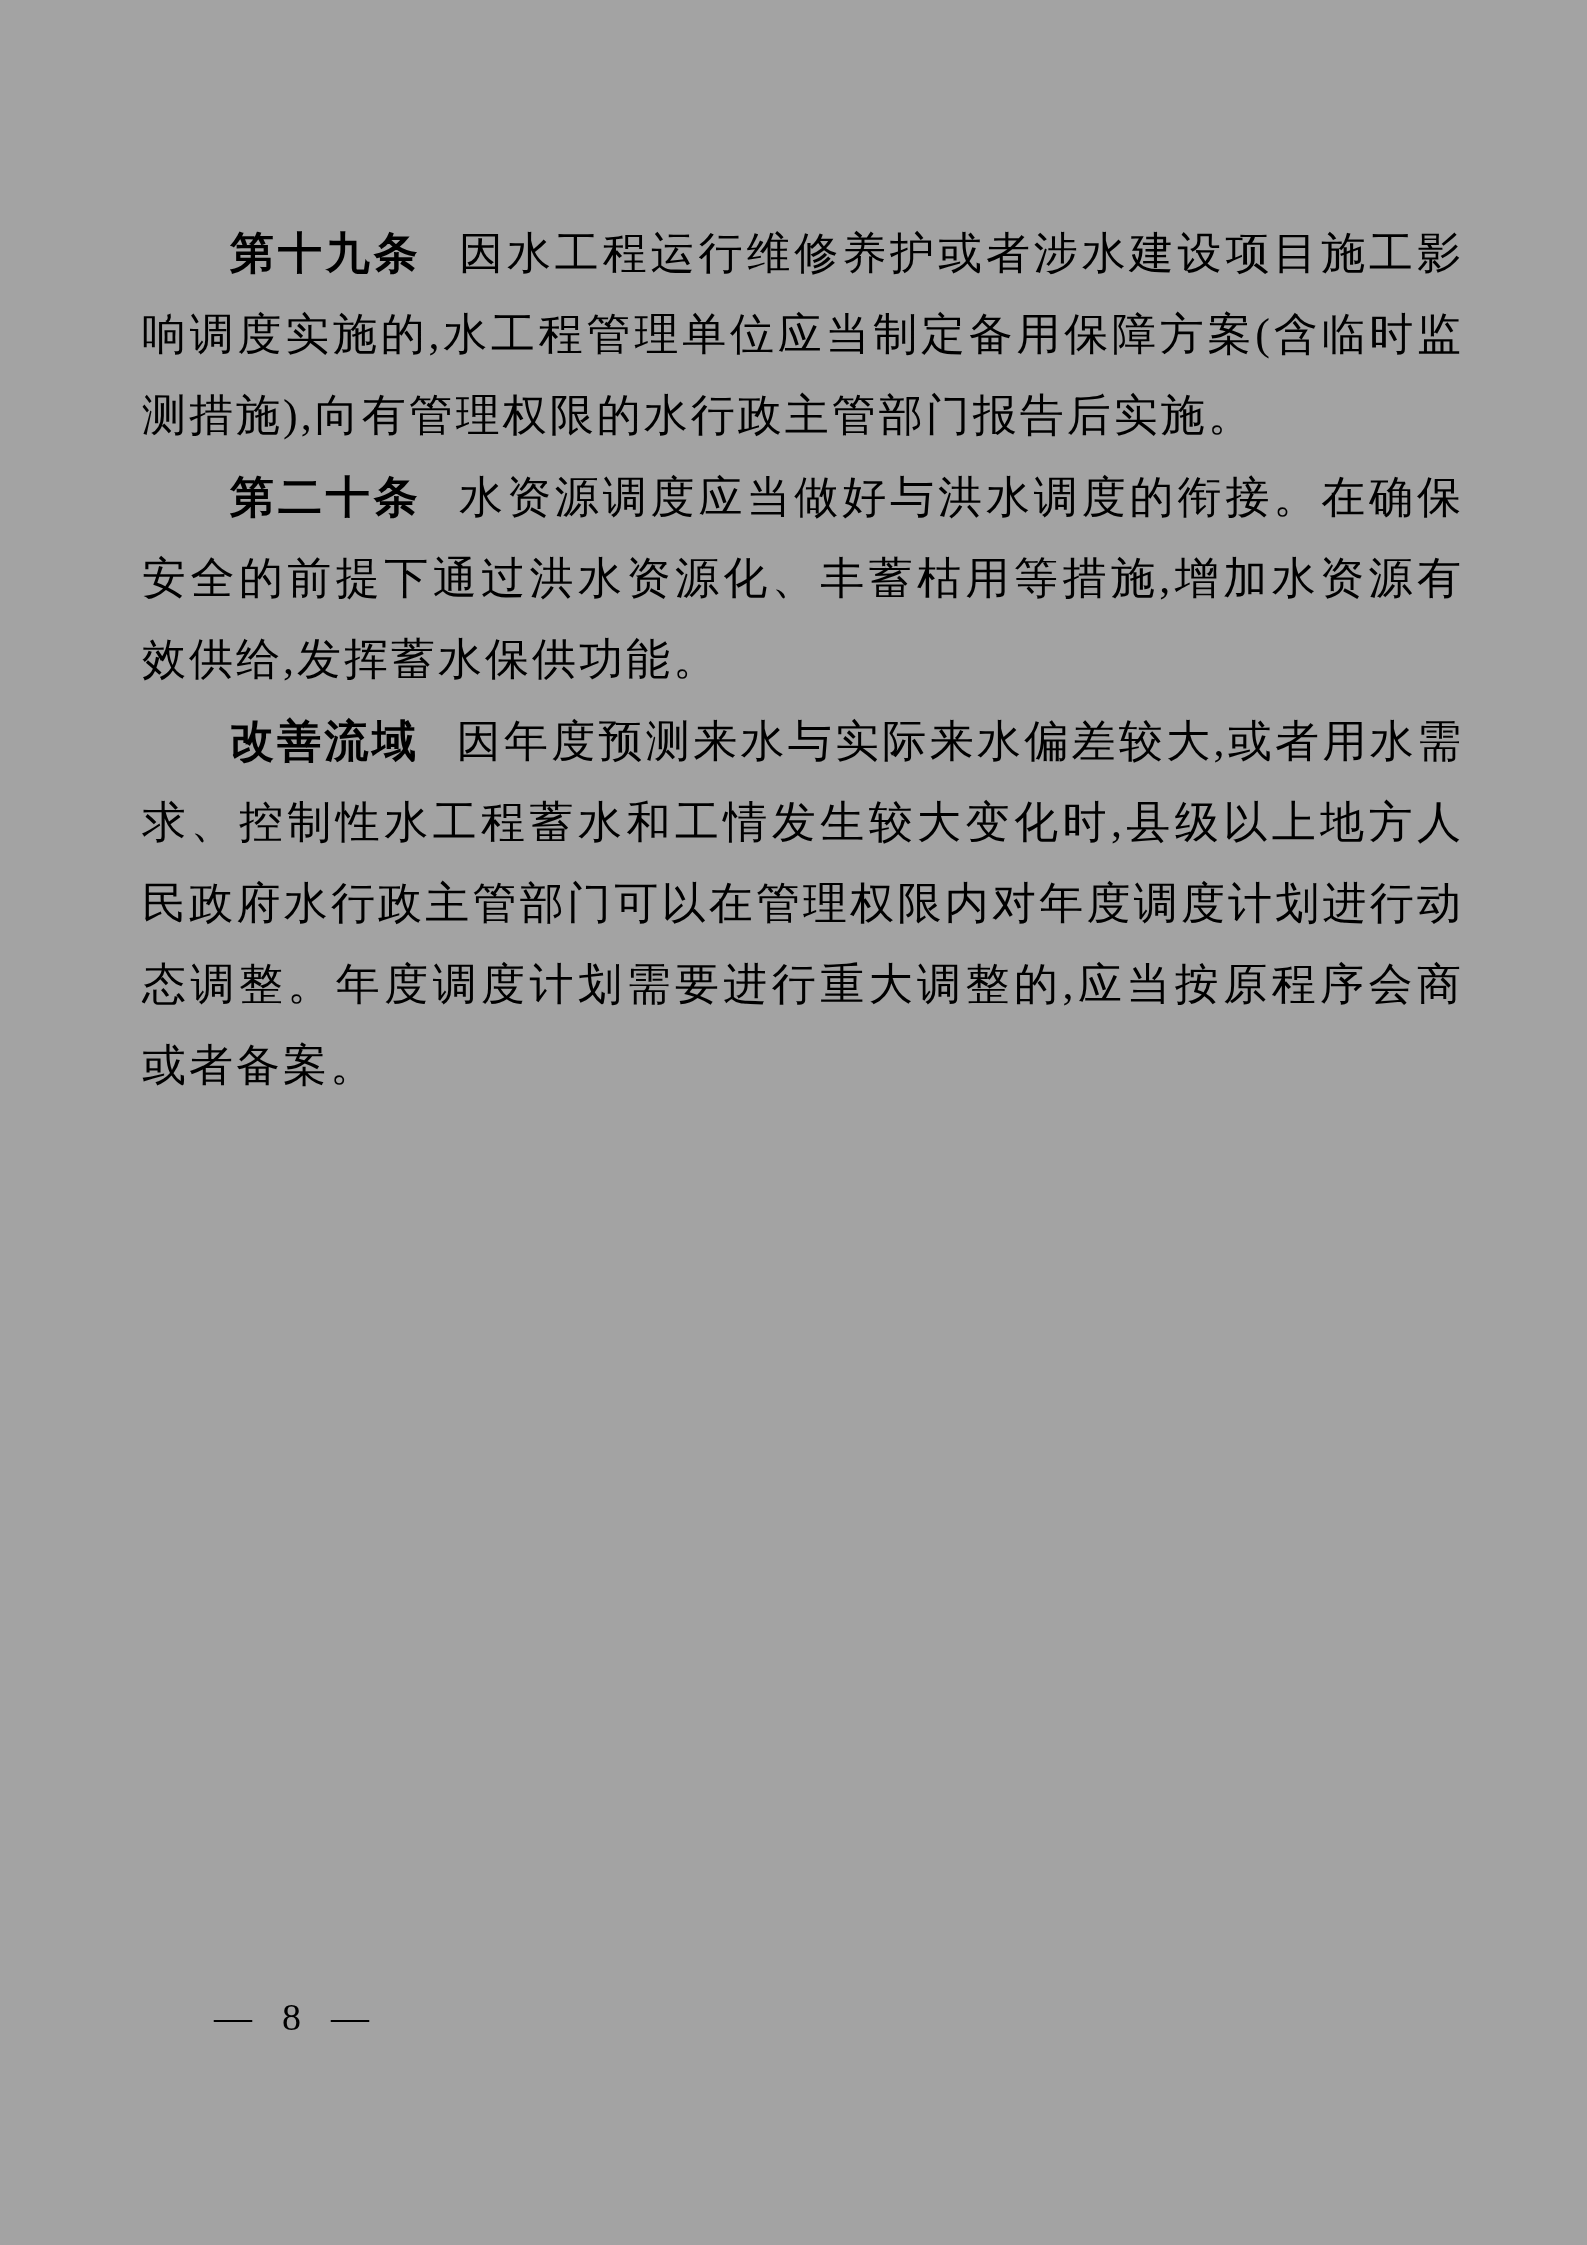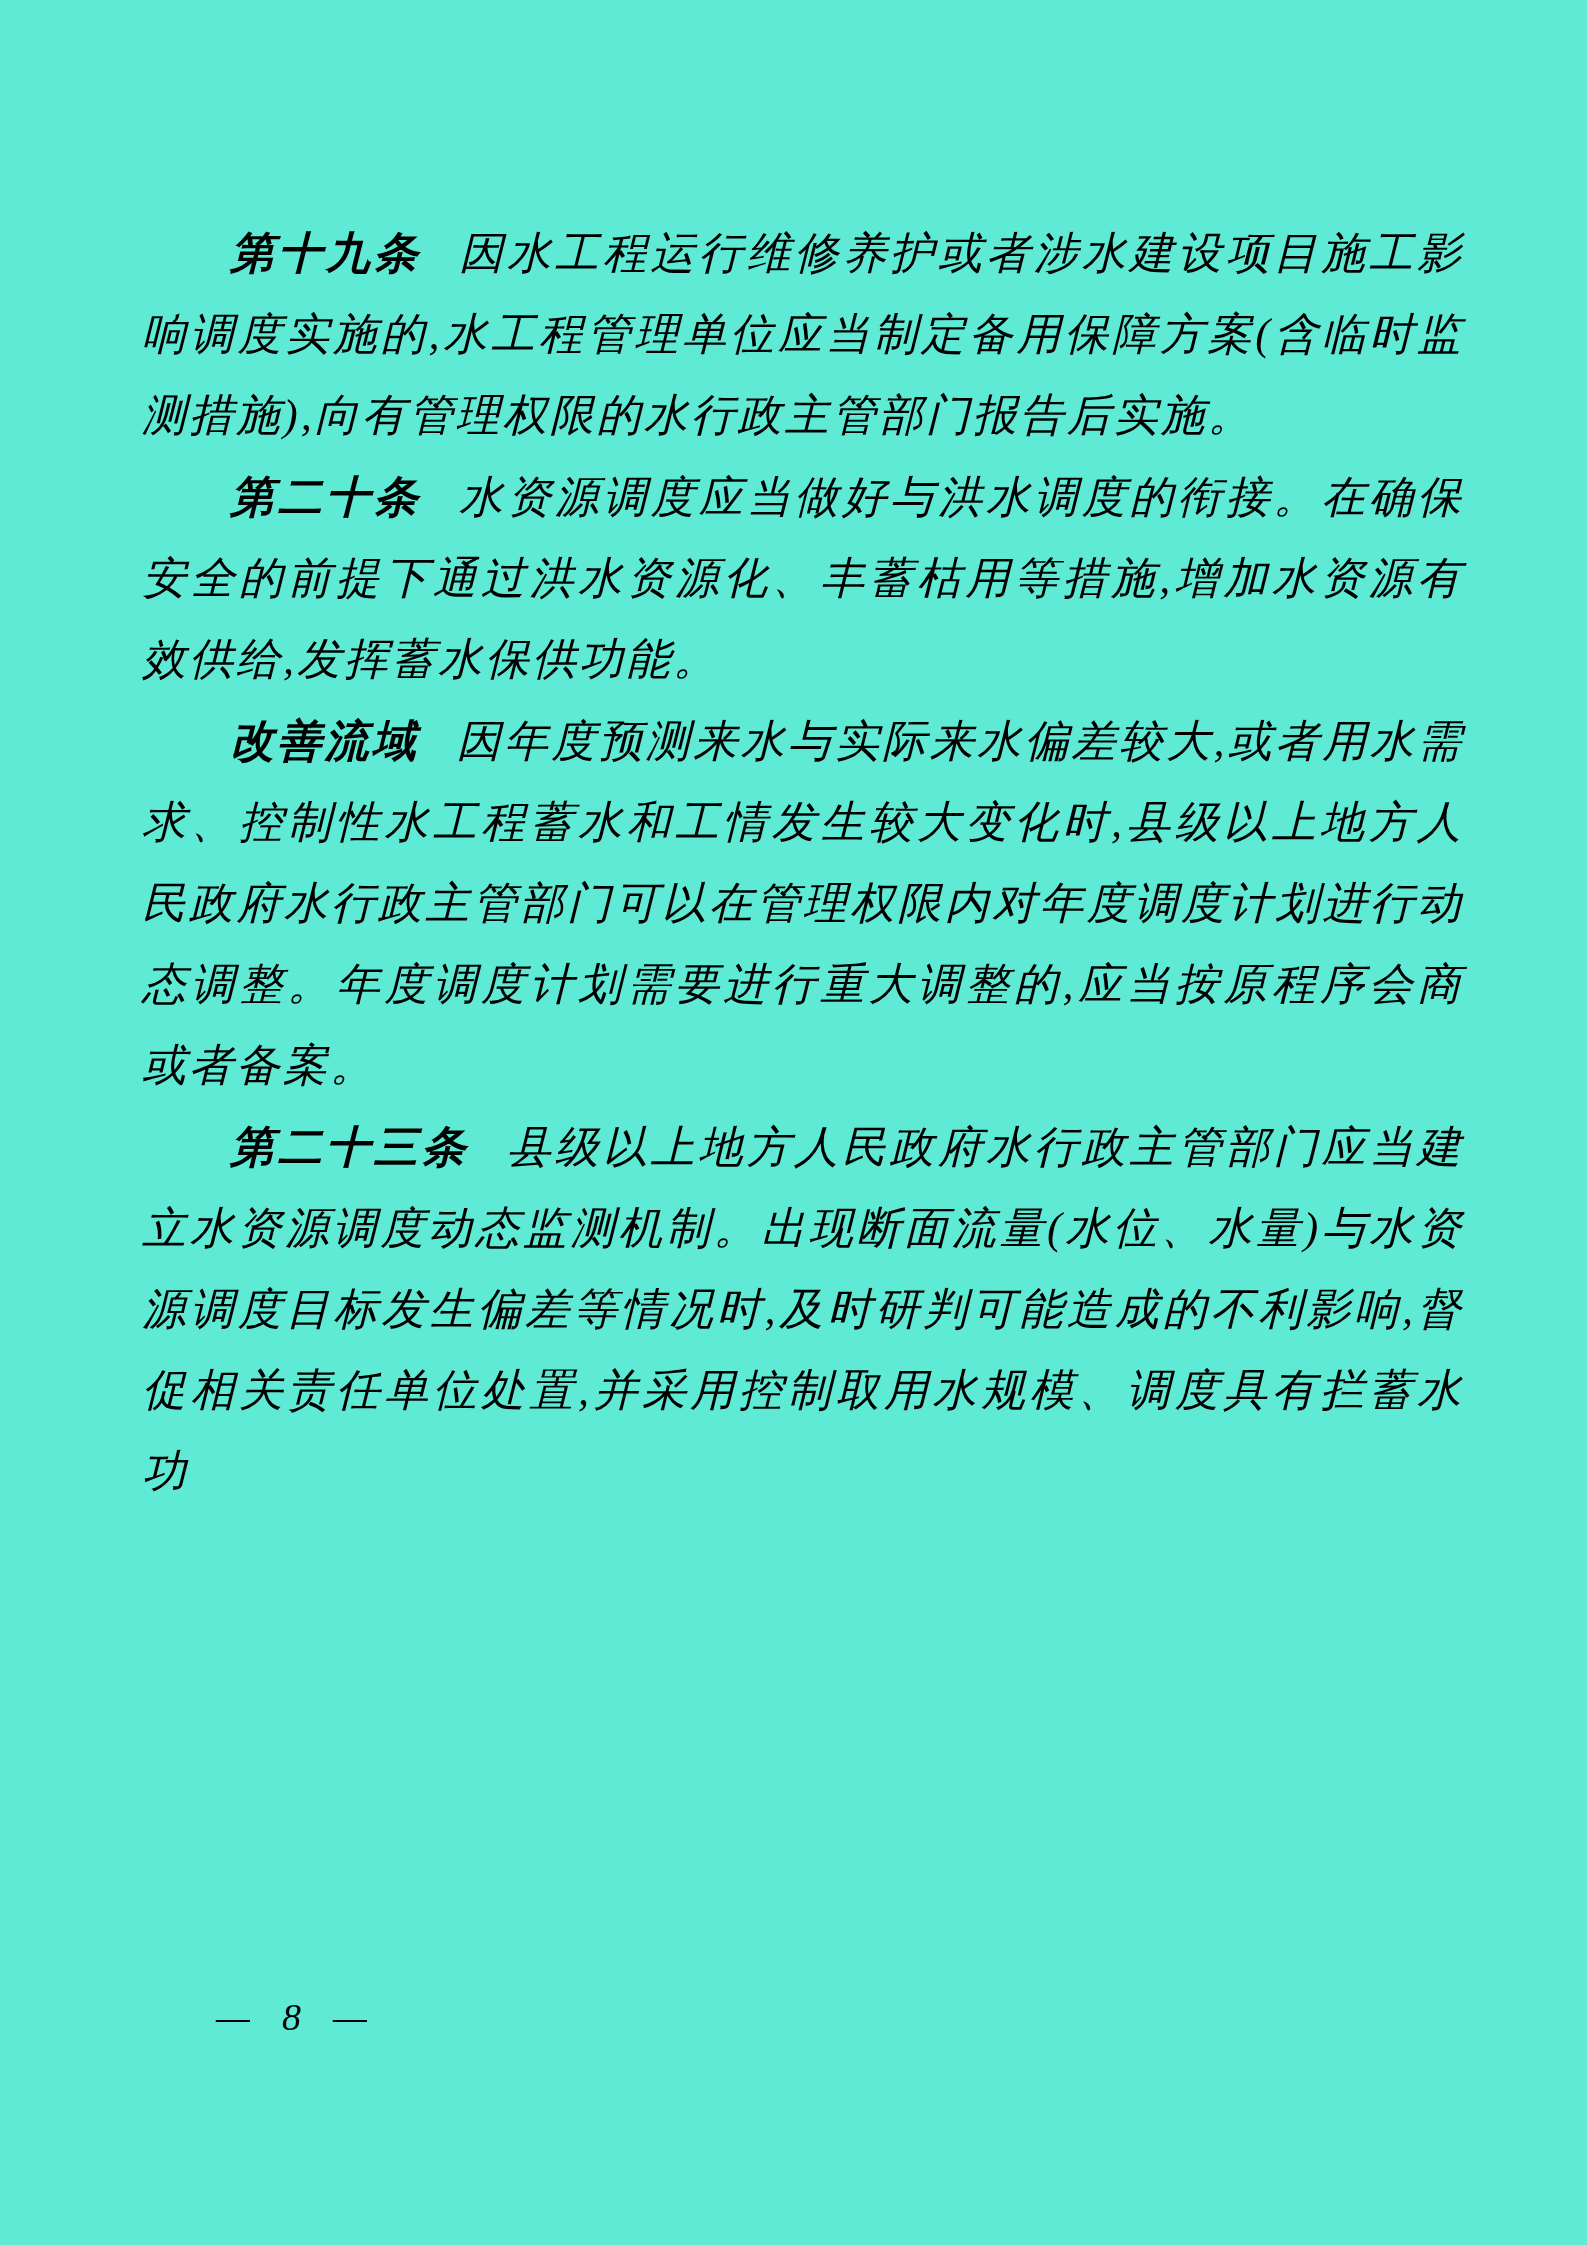--- a/index.html
+++ b/index.html
@@ -4,25 +4,24 @@
 <style>
   html, body {
     margin: 0;
     padding: 0;
     background: #ffffff;
   }
   .page {
     position: relative;
     width: 1587px;
     height: 2245px;
-    background: #5eead4;
+    background: #a3a3a3;
     overflow: hidden;
     font-family: "Liberation Serif", serif;
     color: #000000;
-    font-style: italic;
   }
   .content {
     position: absolute;
     left: 142px;
     top: 212px;
     width: 1322px;
     font-size: 44px;
     line-height: 81px;
     letter-spacing: 3px;
     text-align: justify;
@@ -71,23 +70,20 @@
     <p>
       <span class="article-label">第二十条</span><span>水资源调度应当做好与洪水调度的衔接。在确保安全的前提下通过洪水资源化、丰蓄枯用等措施,增加水资源有效供给,发挥蓄水保供功能。</span>
     </p>
 
 
 
     <p>
       <span class="article-label">改善流域</span><span>因年度预测来水与实际来水偏差较大,或者用水需求、控制性水工程蓄水和工情发生较大变化时,县级以上地方人民政府水行政主管部门可以在管理权限内对年度调度计划进行动态调整。年度调度计划需要进行重大调整的,应当按原程序会商或者备案。</span>
     </p>
 
-    <p>
-      <span class="article-label">第二十三条</span><span>县级以上地方人民政府水行政主管部门应当建立水资源调度动态监测机制。出现断面流量(水位、水量)与水资源调度目标发生偏差等情况时,及时研判可能造成的不利影响,督促相关责任单位处置,并采用控制取用水规模、调度具有拦蓄水功</span>
-    </p>
 
   </div>
 
   <div class="footer">
     <span class="dash">—</span><span class="page-num">8</span><span class="dash">—</span>
   </div>
 
 </div>
 
 </body></html>

